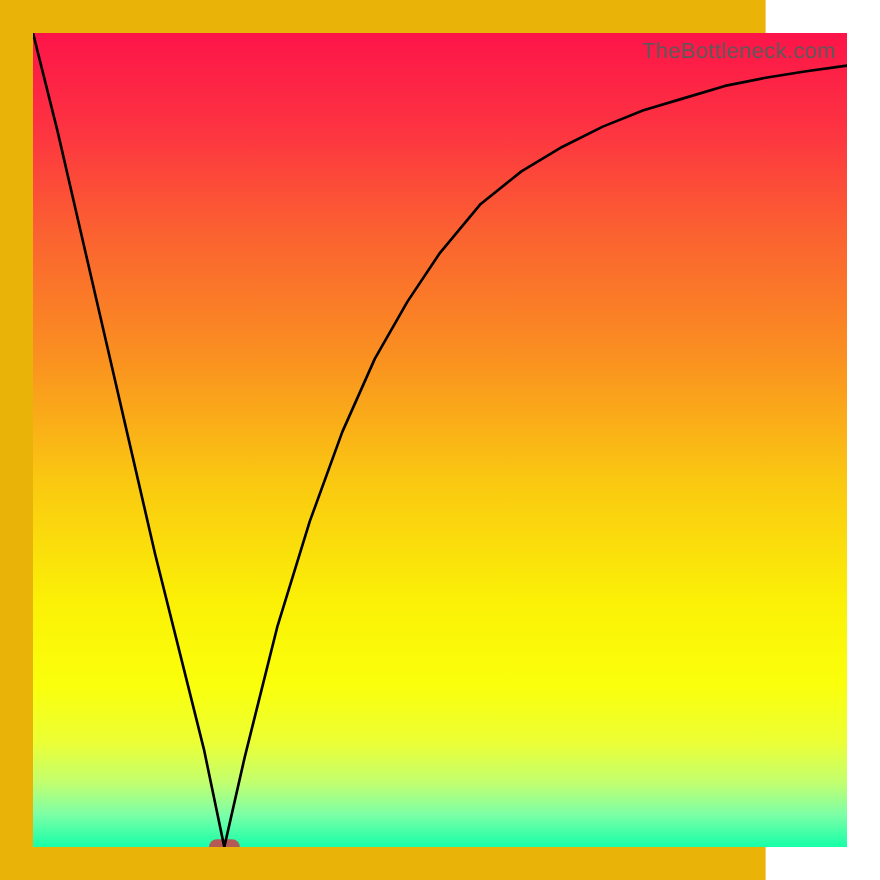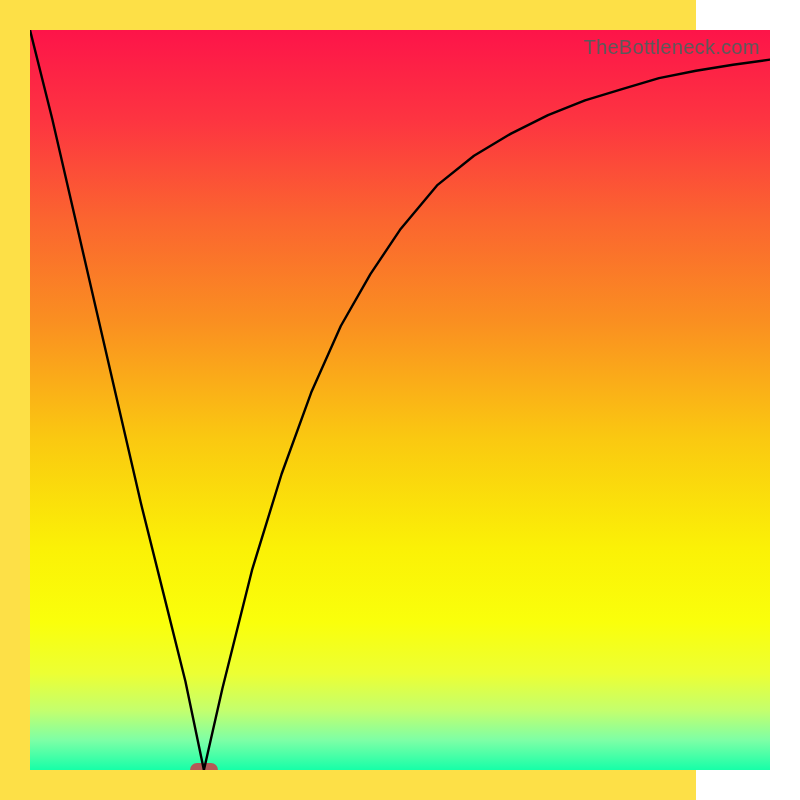--- a/index.html
+++ b/index.html
@@ -7,21 +7,21 @@
     padding: 0;
     width: 800px;
     height: 800px;
     overflow: hidden;
     font-family: Arial, Helvetica, sans-serif;
   }
   .frame {
     position: relative;
     width: 696px;
     height: 800px;
-    background: #fde047;
+    background: #eab308;
   }
   .plot-area {
     position: absolute;
     left: 30px;
     top: 30px;
     width: 740px;
     height: 740px;
     overflow: hidden;
   }
   .gradient-bg {

